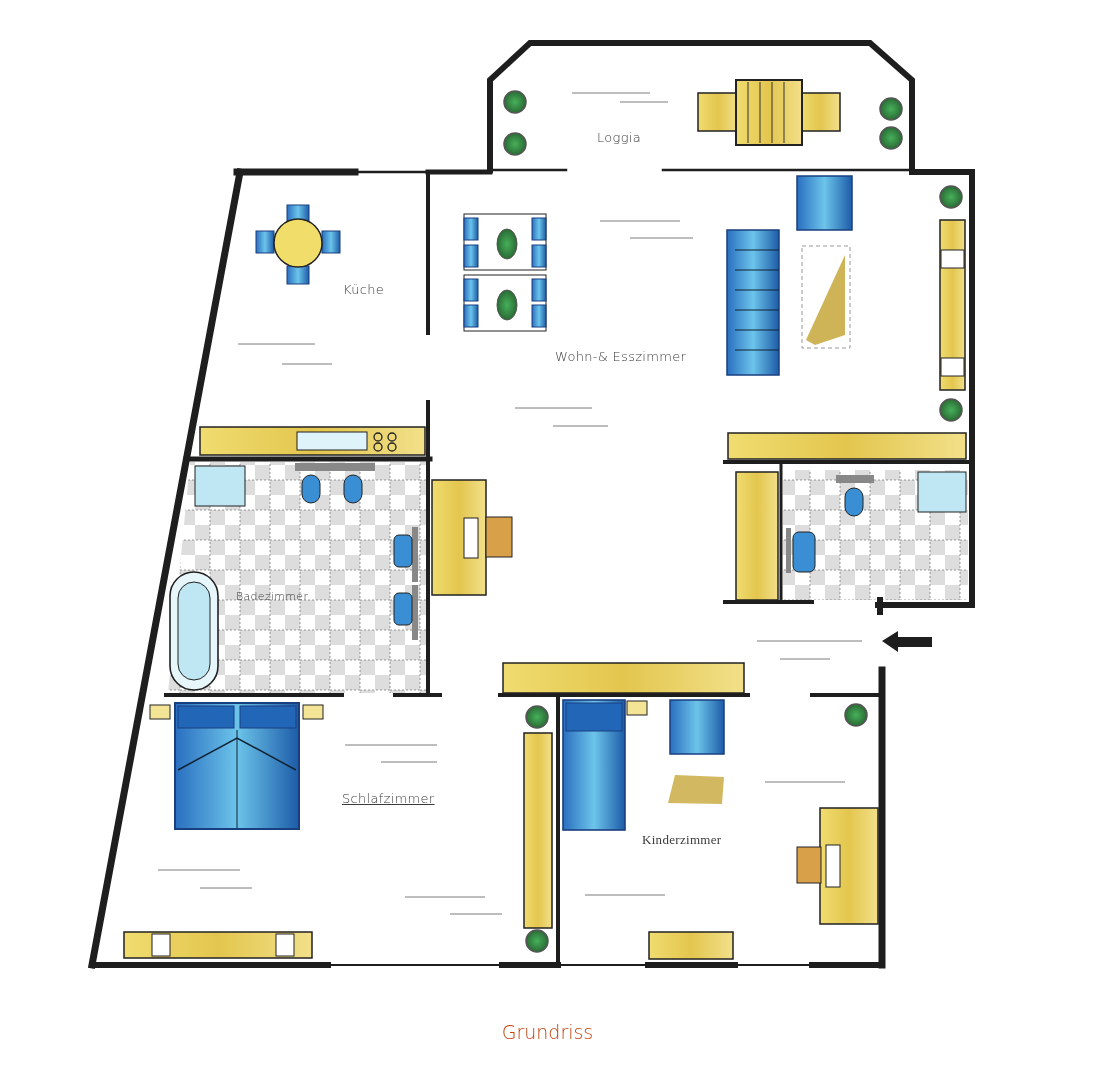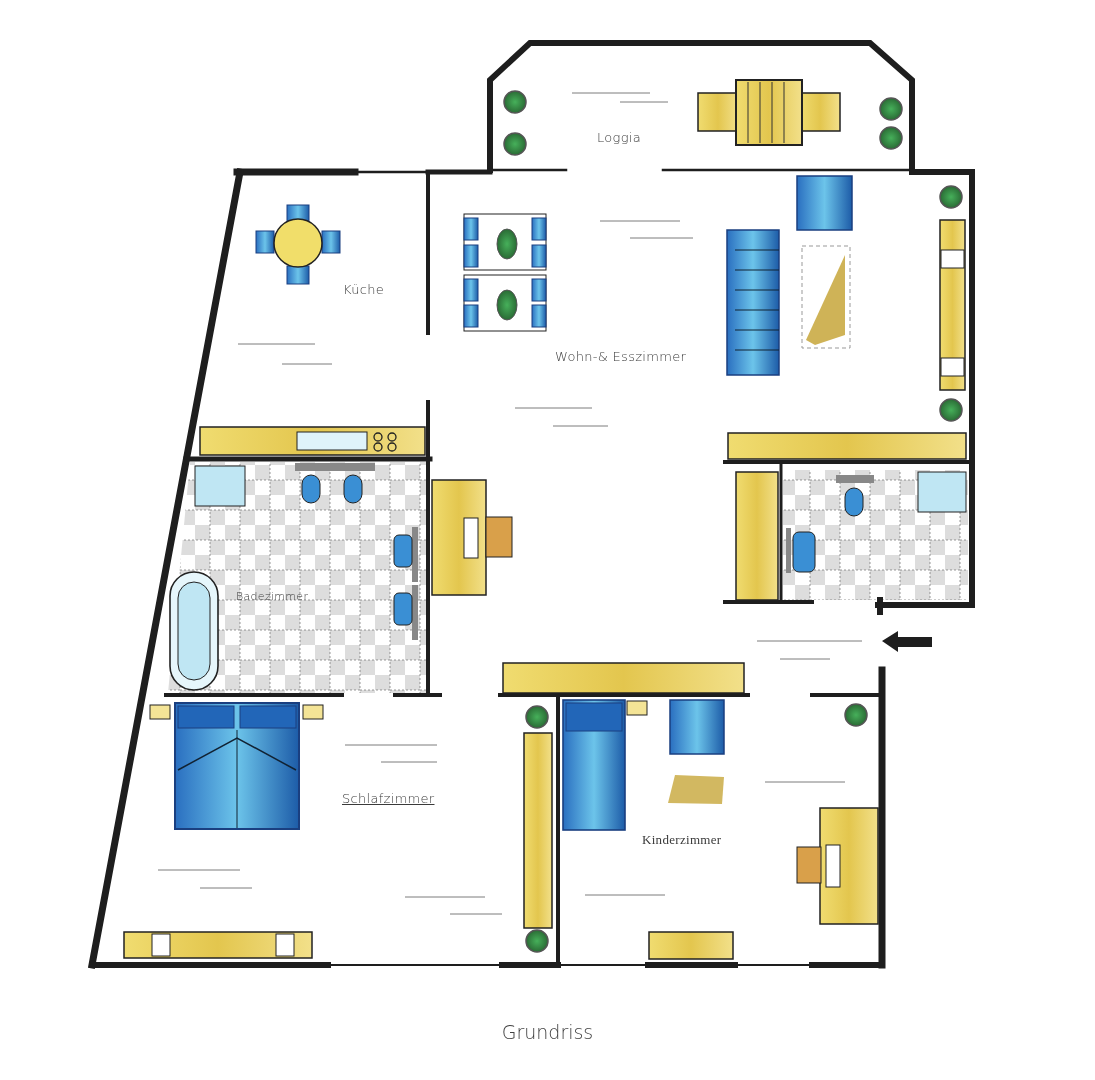--- a/index.html
+++ b/index.html
@@ -1,19 +1,19 @@
 <!DOCTYPE html>
 <html><head>
 <meta charset="utf-8">
 <style>
   html, body { margin:0; padding:0; background:#ffffff; }
   body { width:1095px; height:1080px; position:relative; overflow:hidden; font-family:"DejaVu Sans", sans-serif; }
   svg#plan { position:absolute; left:0; top:0; }
   .room-label { position:absolute; font-family:"DejaVu Sans", sans-serif; font-size:13px; color:#3a3a3a; letter-spacing:0.3px; white-space:nowrap; font-weight:300; }
-  .caption { position:absolute; left:0; width:1095px; top:1021px; text-align:center; font-family:"DejaVu Sans", sans-serif; font-size:19px; color:#404040; font-weight:300; }
+  .caption { position:absolute; left:0; width:1095px; top:1021px; text-align:center; font-family:"DejaVu Sans", sans-serif; font-size:19px; color:#c2410c; font-weight:300; }
 </style>
 </head>
 <body>
 
 <svg id="plan" width="1095" height="1080" viewBox="0 0 1095 1080">
   <defs>
     <pattern id="tiles" width="30" height="30" patternUnits="userSpaceOnUse">
       <rect width="30" height="30" fill="#fff"></rect>
       <rect width="15" height="15" fill="#d4d4d4" opacity="0.8"></rect>
       <rect x="15" y="15" width="15" height="15" fill="#d4d4d4" opacity="0.8"></rect>

